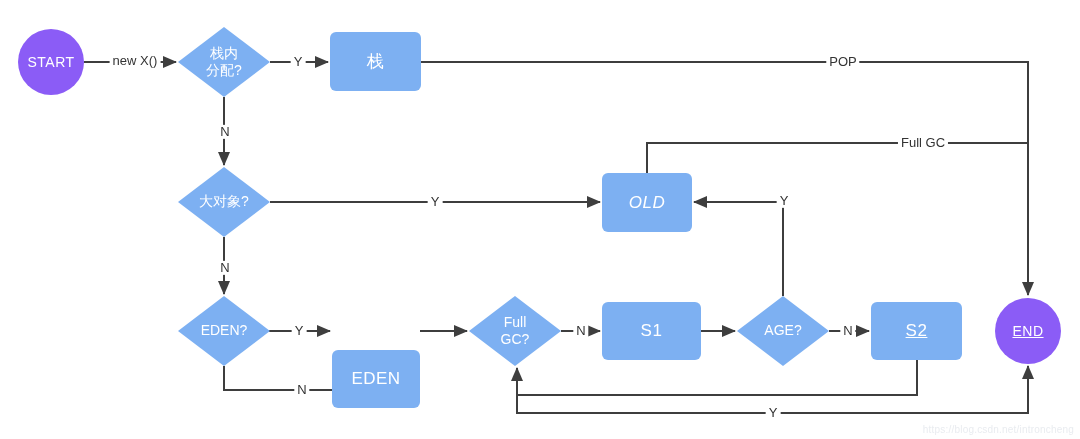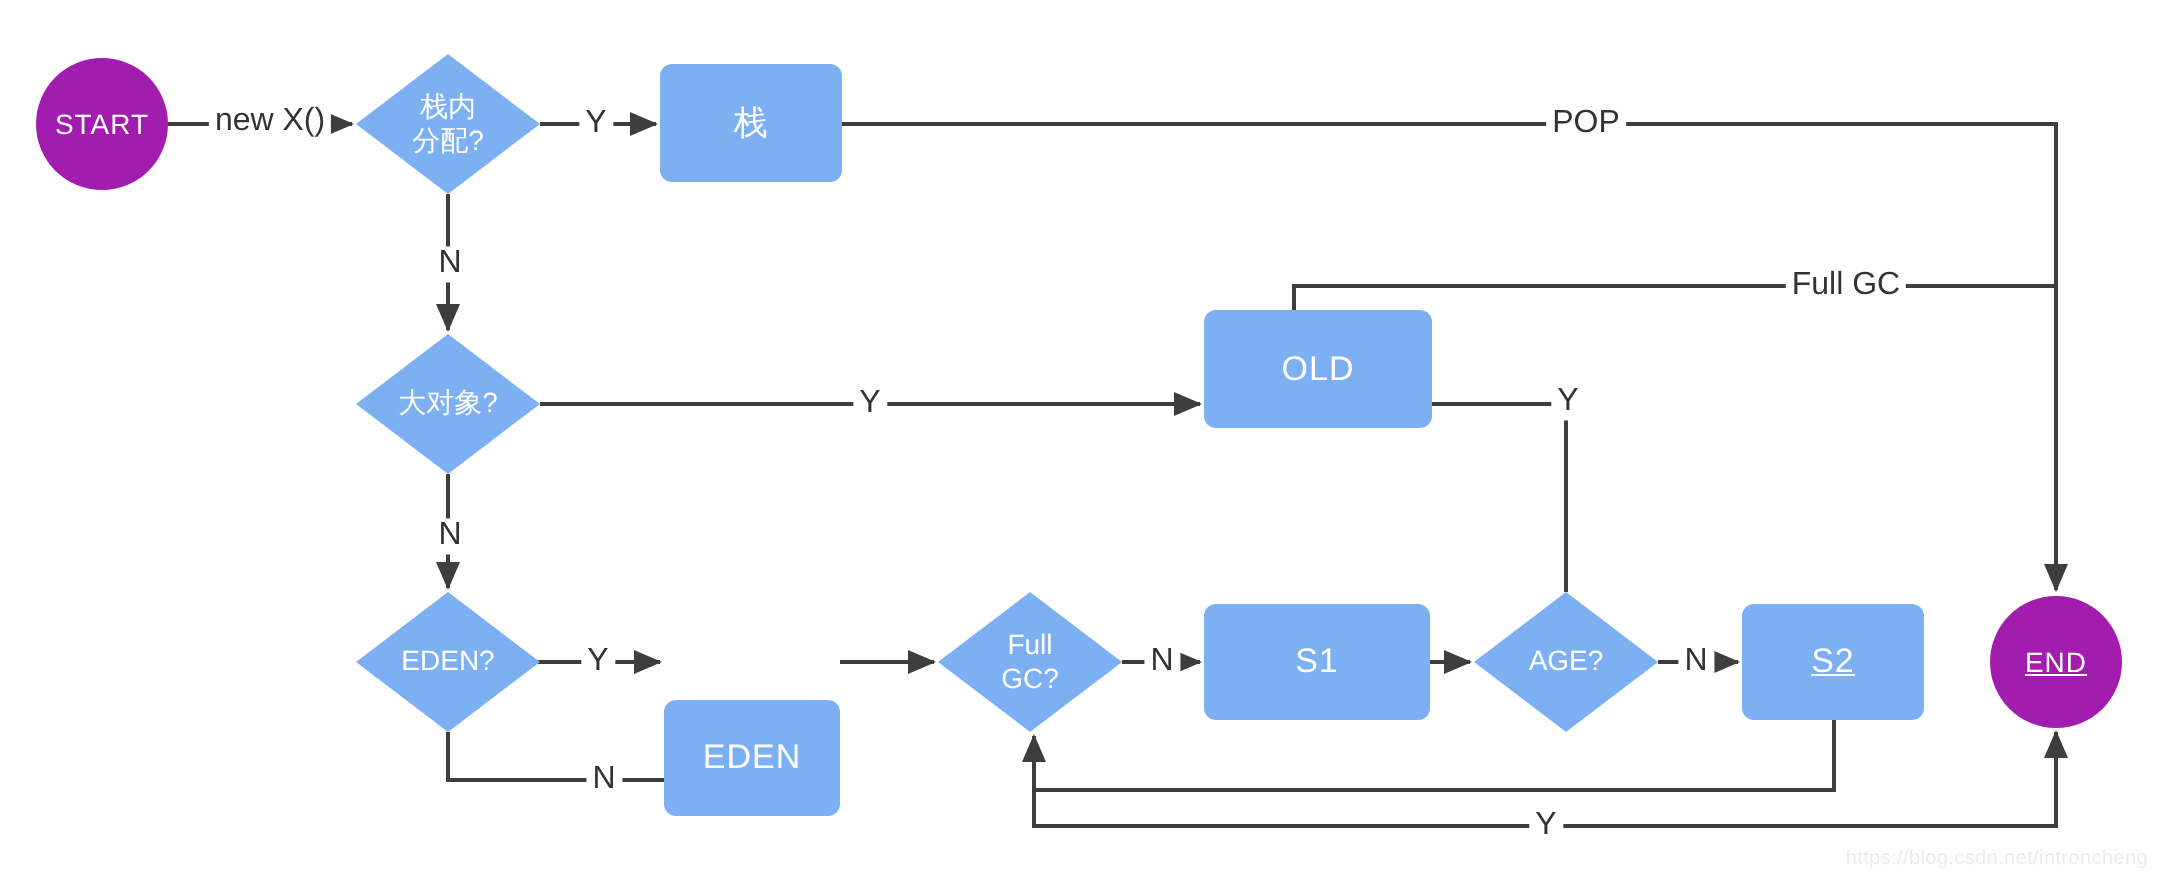--- a/index.html
+++ b/index.html
@@ -12,36 +12,36 @@
   }
   .edges{position:absolute;left:0;top:0;width:1080px;height:439px;}
   .edge{stroke:#3E3E3E;stroke-width:2;fill:none;}
   .node{
     position:absolute;
     display:flex;align-items:center;justify-content:center;
     color:#ffffff;text-align:center;
     box-sizing:border-box;
   }
   .terminal{
-    background:#a21caf;border-radius:50%;
+    background:#8b5cf6;border-radius:50%;
     font-size:14px;letter-spacing:0.5px;
   }
   .rect{
     background:#7DB0F2;border-radius:6px;
     font-size:17px;letter-spacing:0.5px;
   }
   .diamond{
     background:#7DB0F2;
     clip-path:polygon(50% 0,100% 50%,50% 100%,0 50%);
     font-size:14px;line-height:1.25;white-space:pre-line;
   }
   .elabel{
     position:absolute;transform:translate(-50%,-50%);
     background:#ffffff;color:#333333;
-    font-size:16px;line-height:1.1;padding:0 3px;
+    font-size:13px;line-height:1.1;padding:0 3px;
     white-space:nowrap;
   }
   .watermark{
     position:absolute;right:6px;bottom:4px;
     color:#E9ECF0;font-size:10px;letter-spacing:0.2px;
   }
 </style>
 </head>
 <body>
 
@@ -81,56 +81,56 @@
   </div>
 
   <div class="node rect" style="left:330px;top:32px;width:91px;height:59px;">
     <span>栈</span>
   </div>
 
   <div class="node diamond" style="left:178px;top:167px;width:92px;height:70px;">
     <span>大对象?</span>
   </div>
 
-  <div class="node rect" style="left:602px;top:155px;width:114px;height:59px;">
+  <div class="node rect" style="left:602px;top:173px;width:90px;height:59px;font-style:italic;">
     <span>OLD</span>
   </div>
 
   <div class="node diamond" style="left:178px;top:296px;width:92px;height:70px;">
     <span>EDEN?</span>
   </div>
 
   <div class="node rect" style="left:332px;top:302px;width:88px;height:58px;margin-top:48px;">
     <span>EDEN</span>
   </div>
 
   <div class="node diamond" style="left:469px;top:296px;width:92px;height:70px;">
     <span>Full
 GC?</span>
   </div>
 
-  <div class="node rect" style="left:602px;top:302px;width:113px;height:58px;">
+  <div class="node rect" style="left:602px;top:302px;width:99px;height:58px;">
     <span>S1</span>
   </div>
 
   <div class="node diamond" style="left:737px;top:296px;width:92px;height:70px;">
     <span>AGE?</span>
   </div>
 
   <div class="node rect" style="left:871px;top:302px;width:91px;height:58px;text-decoration:underline;">
     <span>S2</span>
   </div>
 
   <div class="node terminal" style="left:995px;top:298px;width:66px;height:66px;text-decoration:underline;">
     <span>END</span>
   </div>
 
   <div class="elabel" style="left:135px;top:61px;">new X()</div>
   <div class="elabel" style="left:298px;top:62px;">Y</div>
-  <div class="elabel" style="left:793px;top:62px;">POP</div>
+  <div class="elabel" style="left:843px;top:62px;">POP</div>
   <div class="elabel" style="left:225px;top:132px;">N</div>
   <div class="elabel" style="left:435px;top:202px;">Y</div>
   <div class="elabel" style="left:899px;top:143px;margin-left:24px;">Full GC</div>
   <div class="elabel" style="left:225px;top:268px;">N</div>
   <div class="elabel" style="left:299px;top:331px;">Y</div>
   <div class="elabel" style="left:302px;top:390px;">N</div>
   <div class="elabel" style="left:581px;top:331px;">N</div>
   <div class="elabel" style="left:848px;top:331px;">N</div>
   <div class="elabel" style="left:784px;top:201px;">Y</div>
   <div class="elabel" style="left:773px;top:413px;">Y</div>

